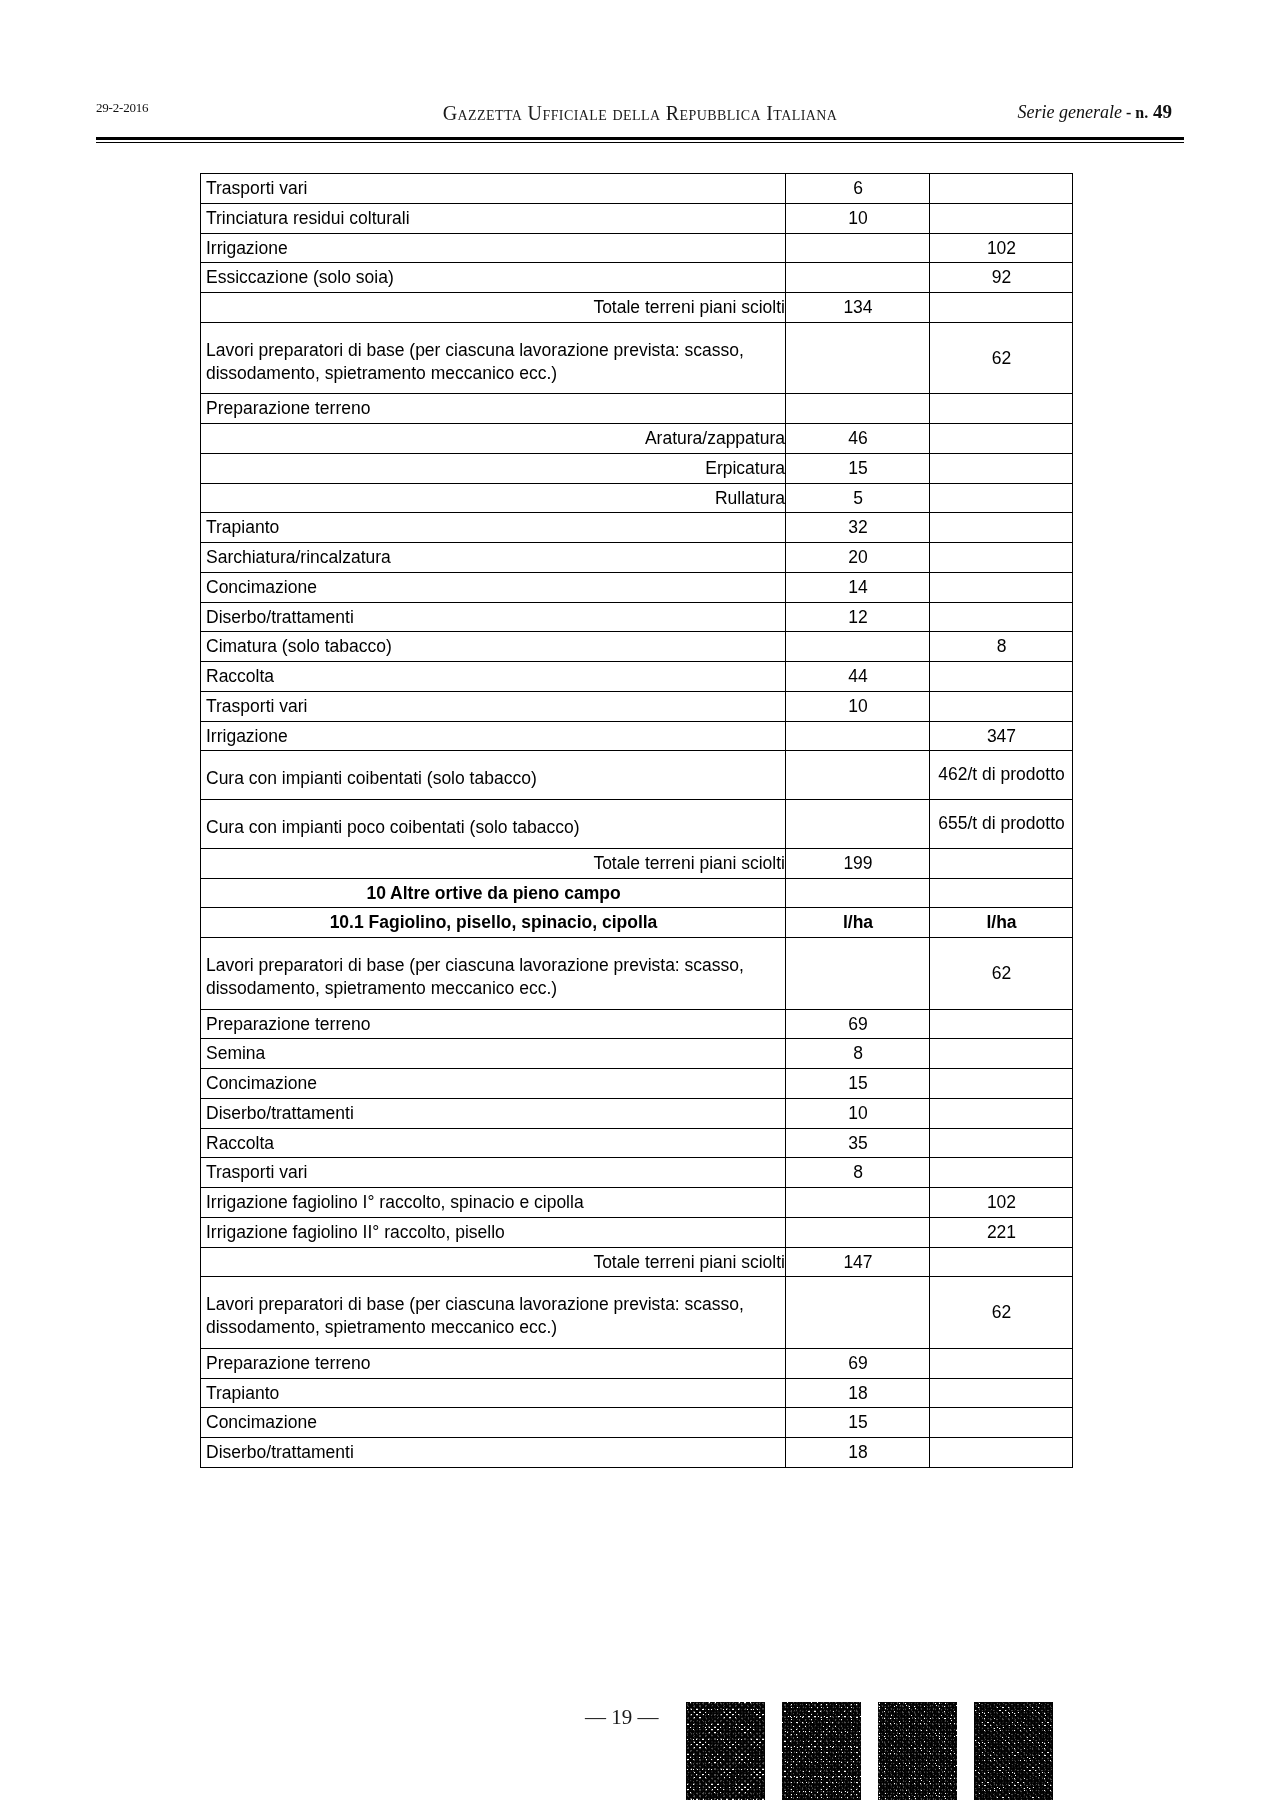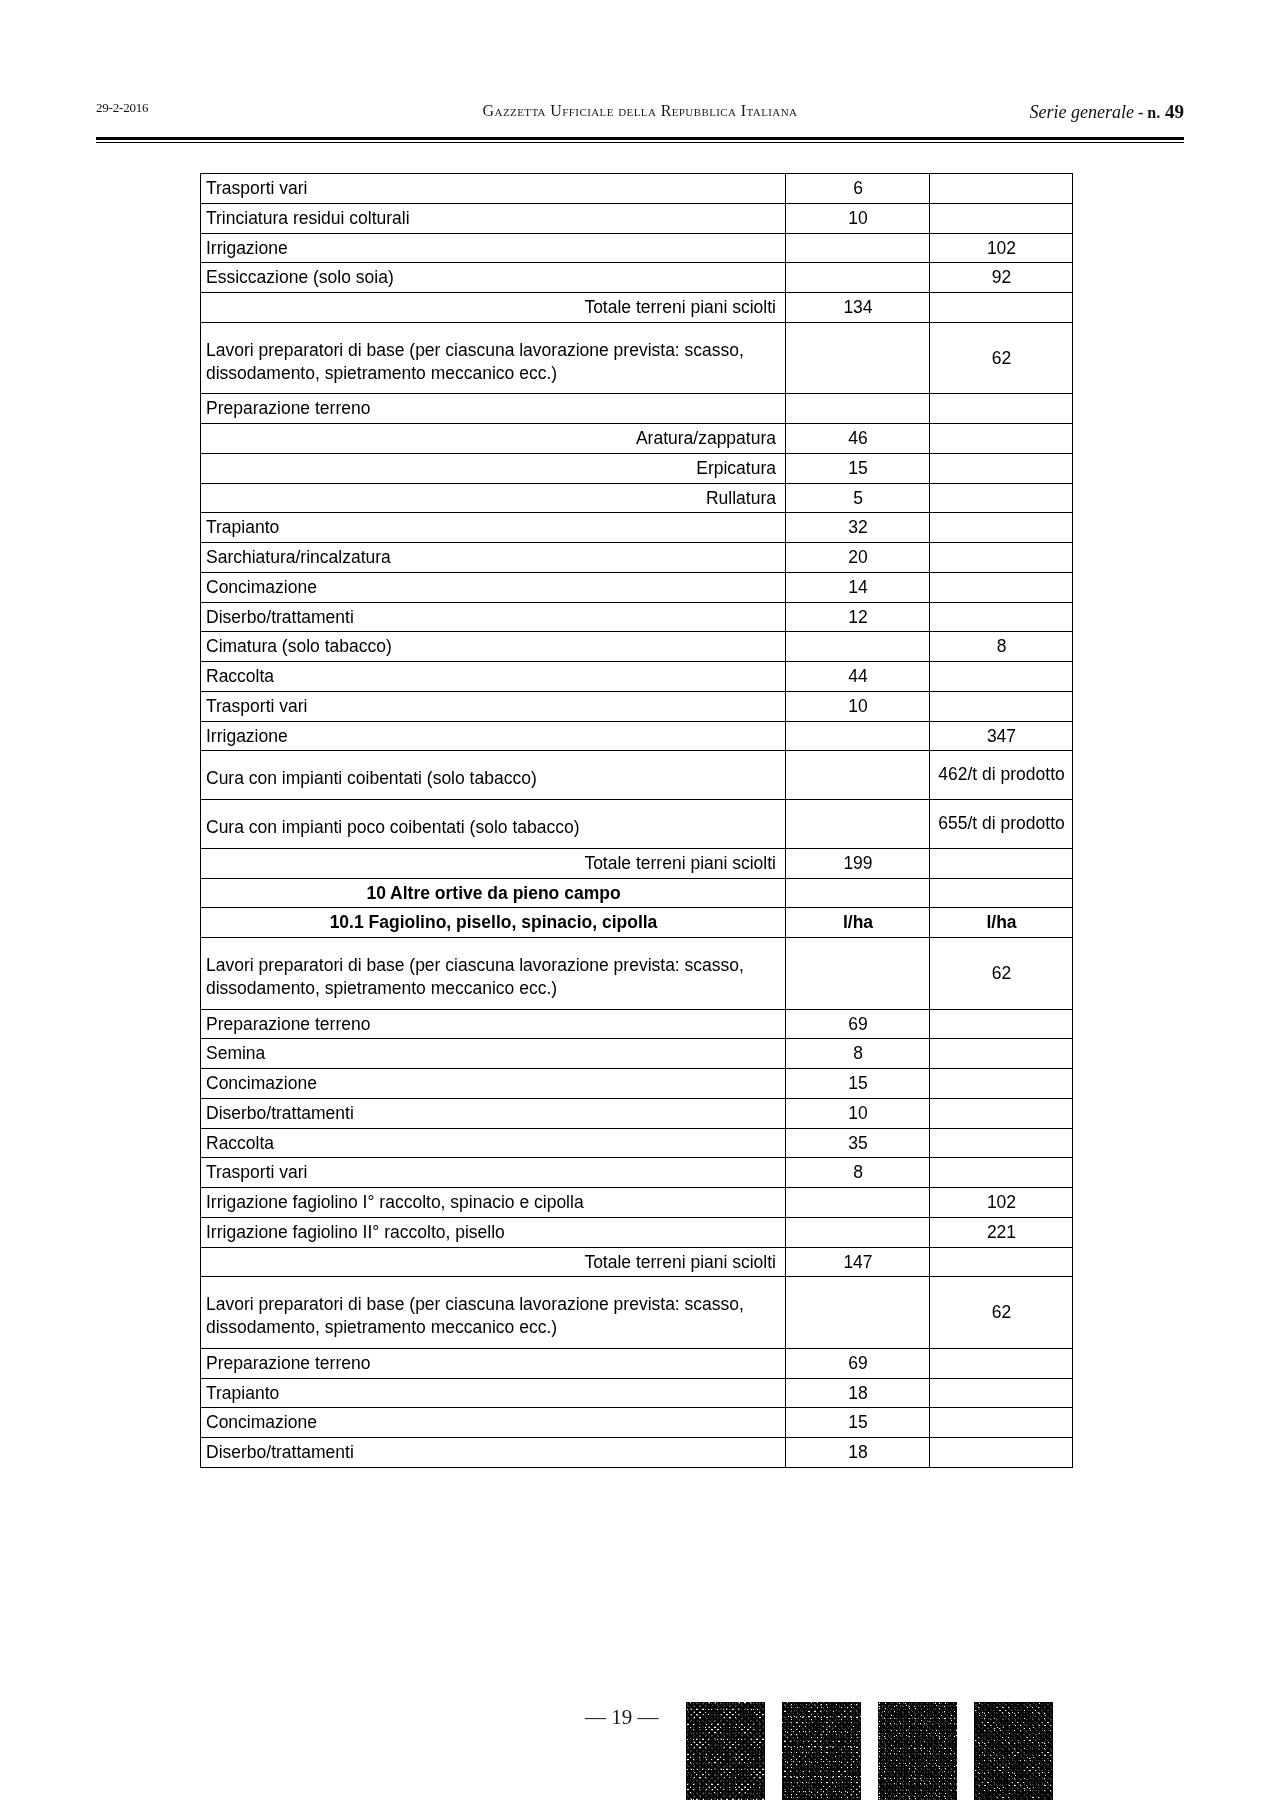--- a/index.html
+++ b/index.html
@@ -35,29 +35,29 @@
     color: #111;
     white-space: nowrap;
   }
   .hdr-center {
     position: absolute;
     left: 0;
     right: 0;
     top: 2px;
     text-align: center;
     font-family: "Liberation Serif", serif;
-    font-size: 16px;
+    font-size: 20px;
     font-variant: small-caps;
     letter-spacing: 0.4px;
     color: #1a1a1a;
     white-space: nowrap;
   }
   .hdr-right {
     position: absolute;
-    right: 0;
+    right: 12px;
     top: 1px;
     font-family: "Liberation Serif", serif;
     font-size: 18px;
     font-style: italic;
     color: #111;
     white-space: nowrap;
   }
   .hdr-right .issue-lbl {
     font-style: normal;
     font-weight: bold;
@@ -112,21 +112,21 @@
   }
   table.gu td.lbl-wrap {
     text-align: left;
     white-space: normal;
     padding-top: 16px;
     padding-bottom: 9px;
   }
   table.gu td.lbl-right {
     text-align: right;
     white-space: nowrap;
-    padding-right: 9px;
+    padding-right: 0px;
   }
   table.gu td.sect {
     text-align: center;
     font-weight: bold;
     white-space: nowrap;
   }
   table.gu td.num {
     text-align: center;
     white-space: nowrap;
   }

